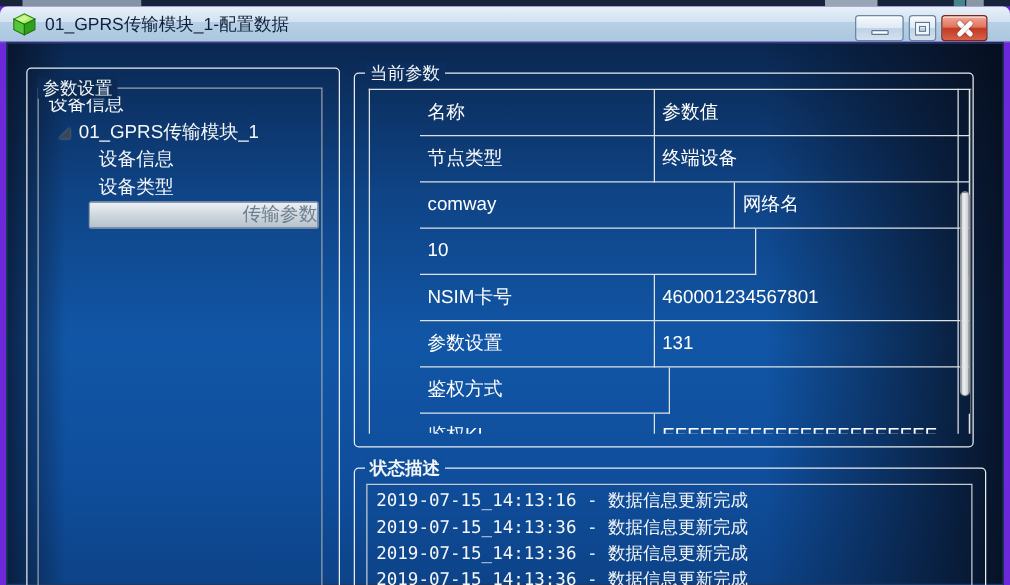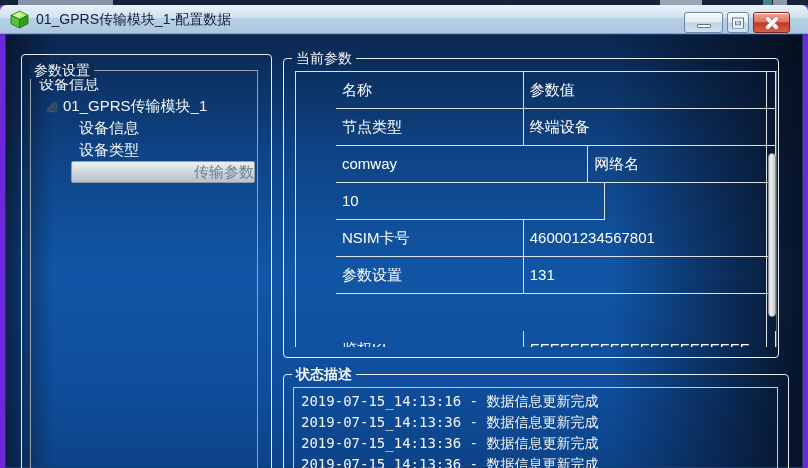--- a/index.html
+++ b/index.html
@@ -165,20 +165,21 @@
       </div>
       <div class="tbl-row">
         <div class="cell cell-name">NSIM卡号</div>
         <div class="cell cell-value">460001234567801</div>
       </div>
       <div class="tbl-row">
         <div class="cell cell-name">参数设置</div>
         <div class="cell cell-value">131</div>
       </div>
       <div class="tbl-row">
+        <div class="cell cell-name">鉴权方式</div>
       </div>
       <div class="tbl-row">
         <div class="cell cell-name">鉴权KI</div>
         <div class="cell cell-value">EEEEEEEEEEEEEEEEEEEEEE</div>
       </div>
     </div>
     <div class="tbl-scroll" style="position:absolute;left:761px;top:37px;">
       <div class="tbl-thumb"></div>
     </div>
 

